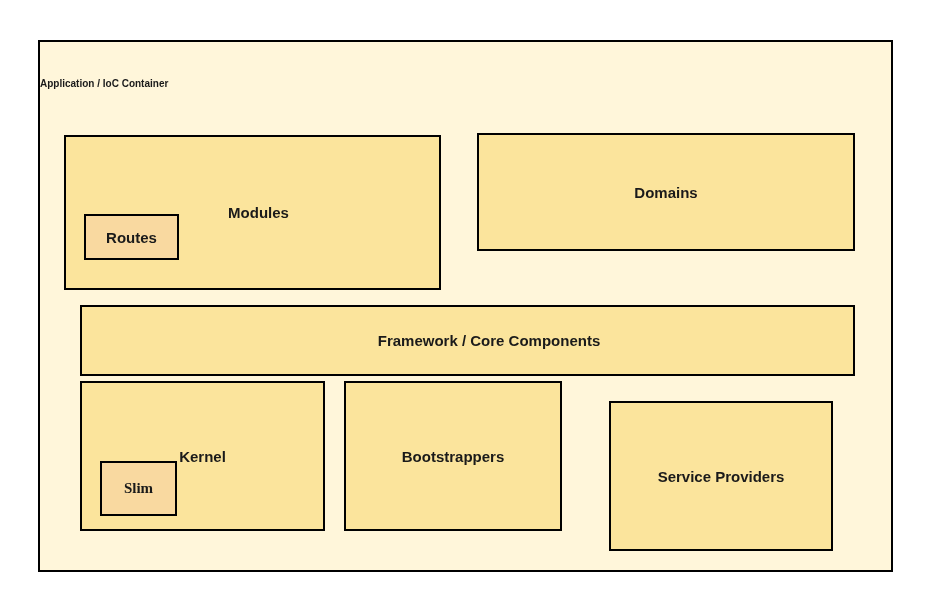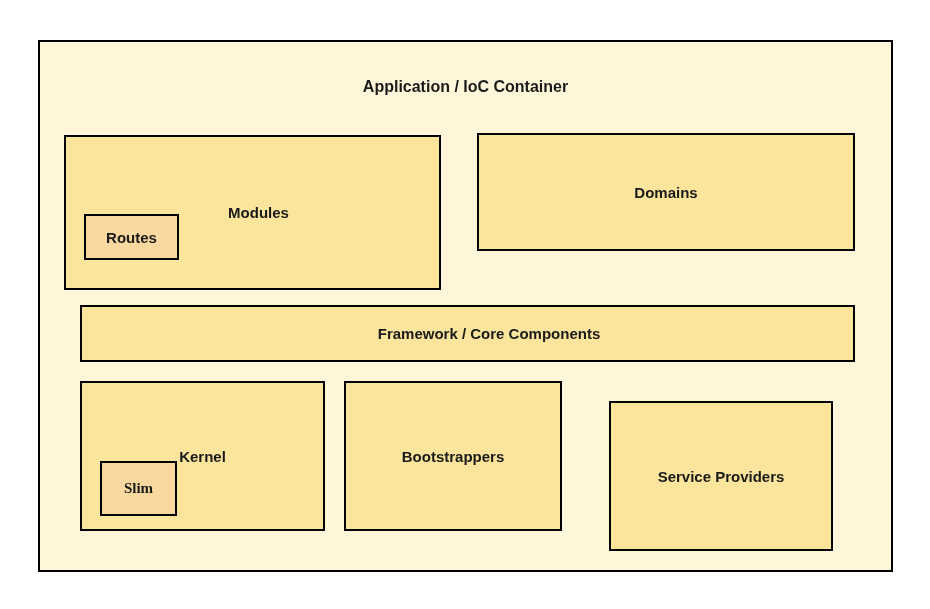--- a/index.html
+++ b/index.html
@@ -25,23 +25,23 @@
     position: absolute;
     left: 38px; top: 40px;
     width: 855px; height: 532px;
     background: var(--container-bg);
     border: 2px solid var(--border);
   }
   .diagram-title {
     position: absolute;
     left: 0; top: 36px;
     width: 100%;
-    text-align: center;
+    text-align: left;
     font-weight: bold;
-    font-size: 16px;
+    font-size: 10px;
     color: var(--text);
   }
   .box {
     position: absolute;
     background: var(--box-bg);
     border: 2px solid var(--border);
     display: flex;
     align-items: center;
     justify-content: center;
   }
@@ -61,21 +61,21 @@
   }
   .chip .label {
     font-weight: bold;
     font-size: 15px;
     color: var(--text);
   }
   
   .modules-box   { left: 24px;  top: 93px;  width: 377px; height: 155px; padding-left: 12px; } 
   .domains-box   { left: 437px; top: 91px;  width: 378px; height: 118px; }
   .routes-chip   { left: 58px;  top: 170px; width: 95px;  height: 46px; }
-  .framework-box { left: 40px;  top: 263px; width: 775px; height: 57px; padding-left: 43px; }
+  .framework-box { left: 40px;  top: 263px; width: 775px; height: 71px; padding-left: 43px; }
   .kernel-box    { left: 40px;  top: 339px; width: 245px; height: 150px; }
   .bootstrappers-box     { left: 304px; top: 339px; width: 218px; height: 150px; }
   .service-providers-box { left: 569px; top: 339px; width: 224px; height: 150px; margin-top: 20px; }
   .slim-chip     { left: 58px;  top: 417px; width: 77px;  height: 55px; font-family: Liberation Serif, serif; }
 </style>
 </head>
 <body>
 
 <div class="canvas">
   <div class="outer-box">

